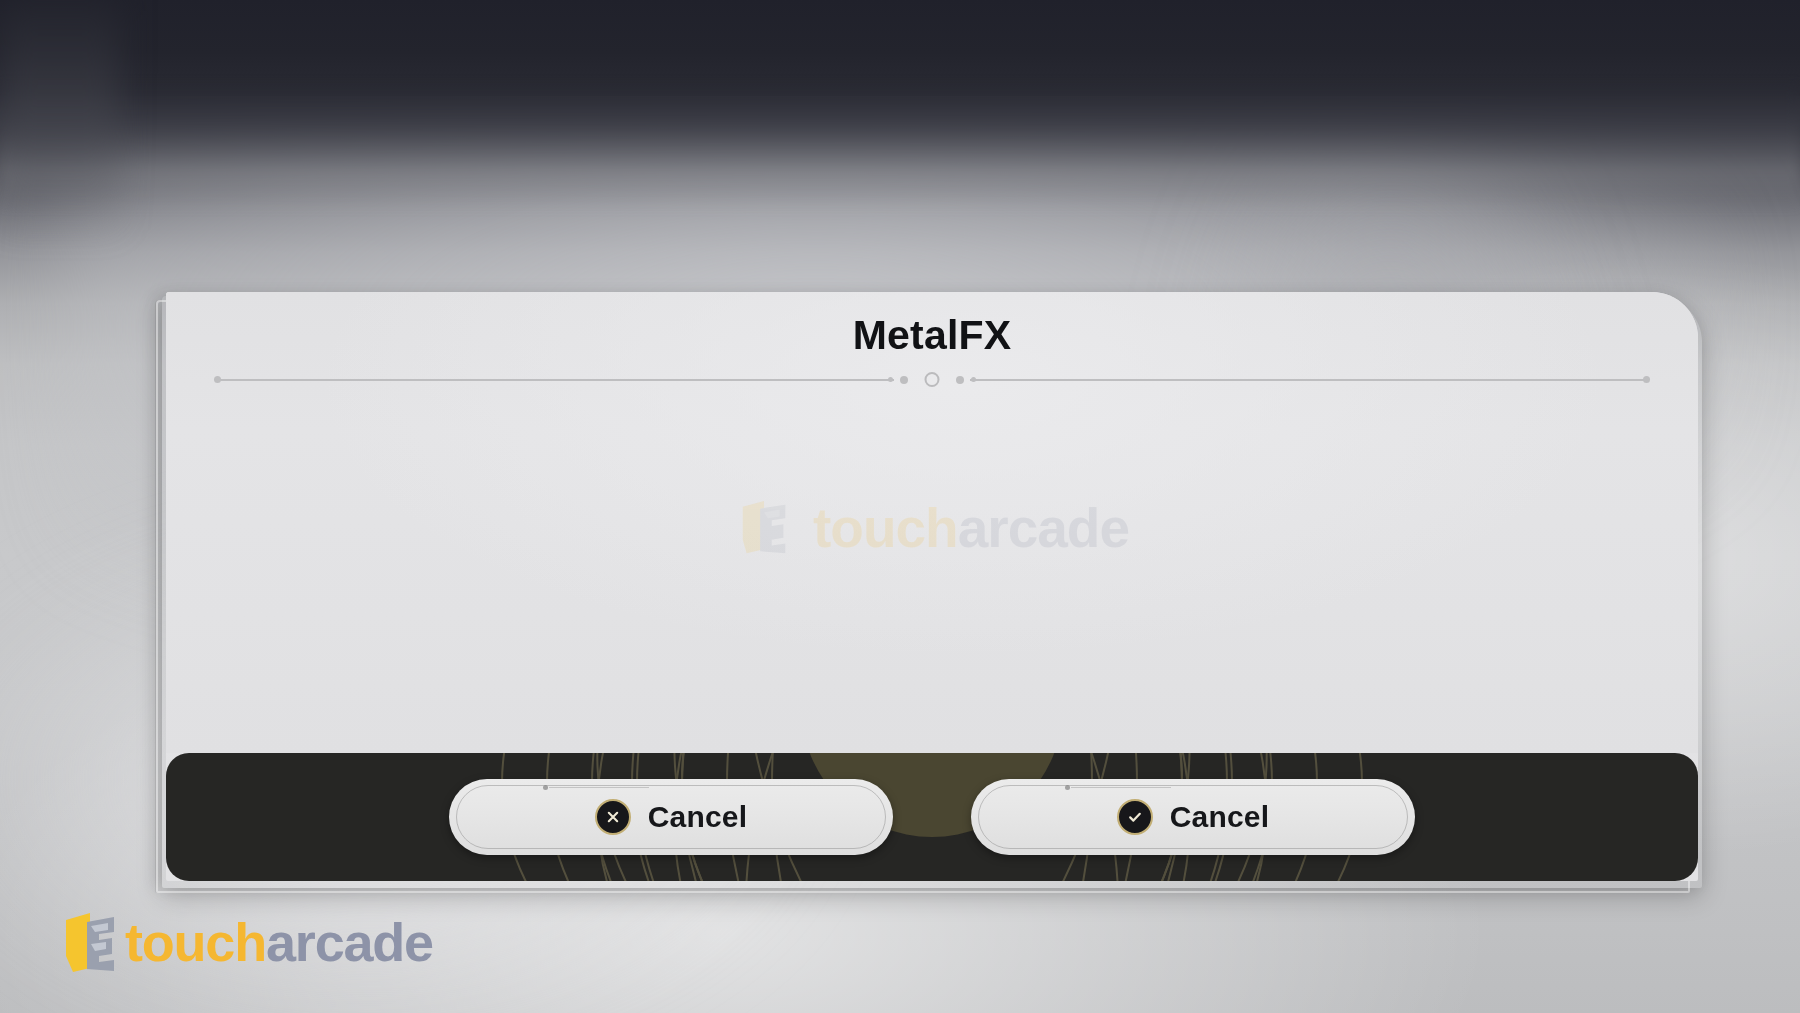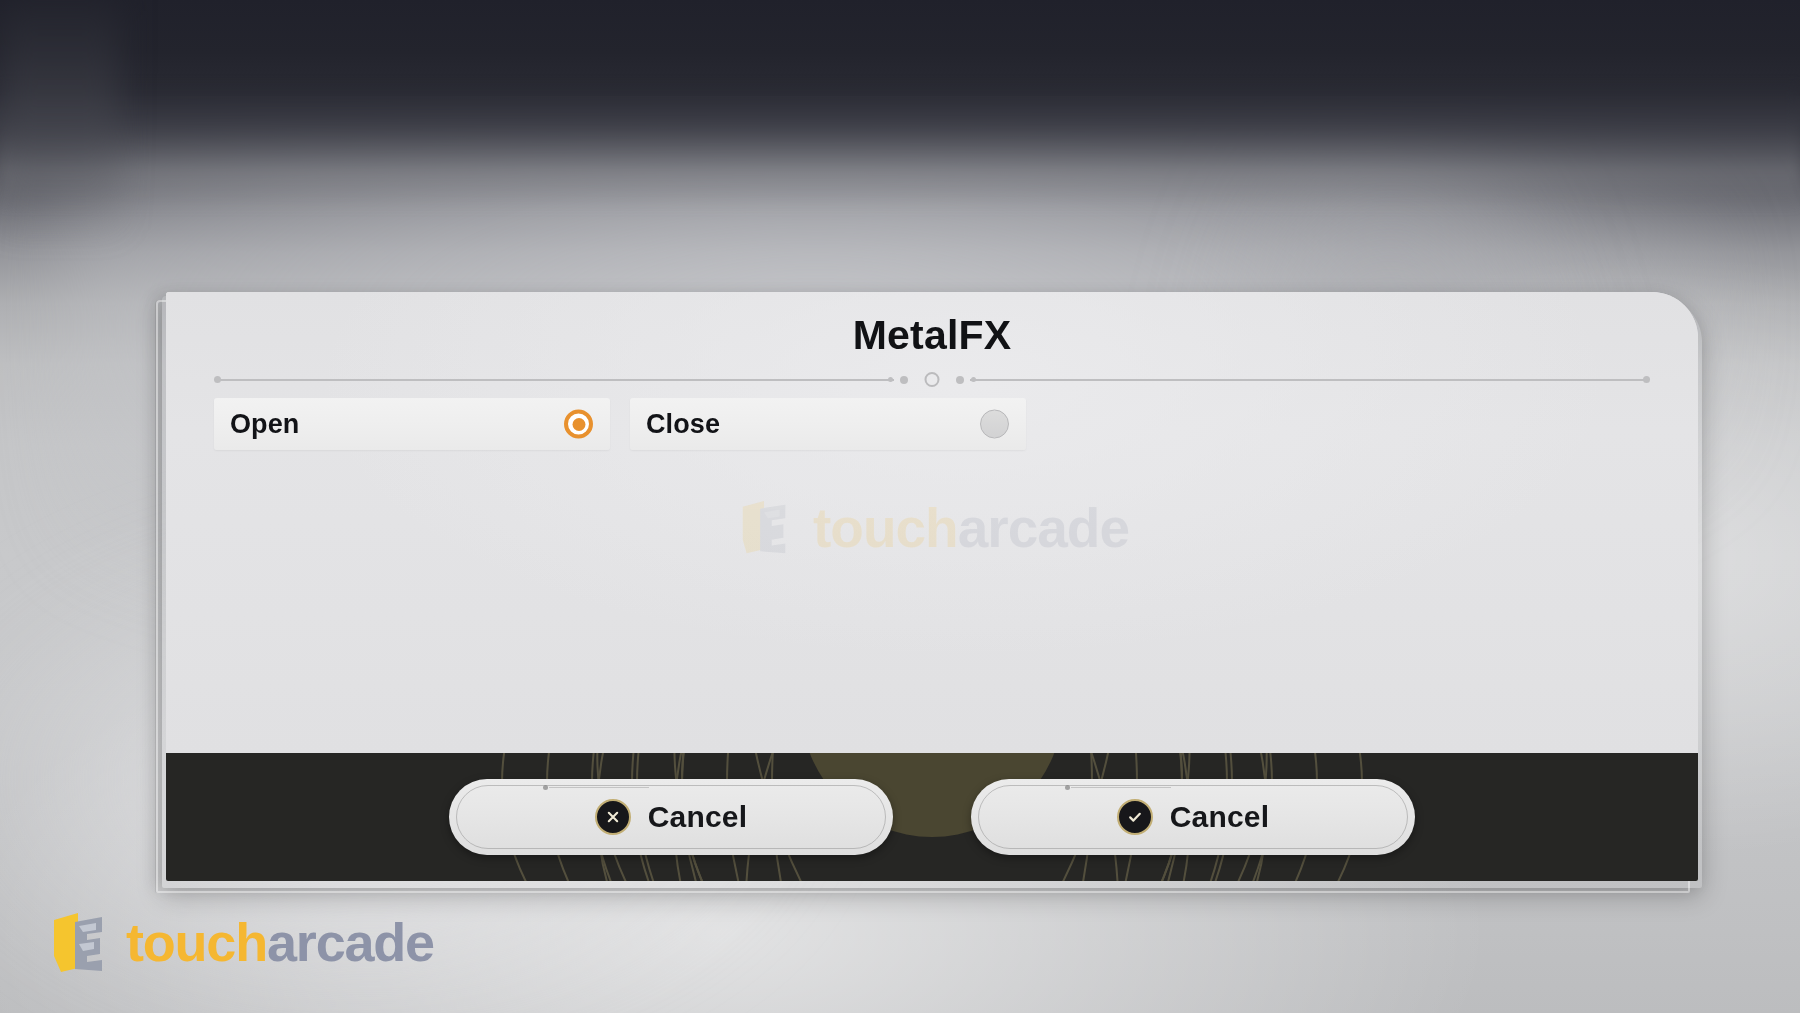--- a/index.html
+++ b/index.html
@@ -272,20 +272,21 @@
     border: 1.5px solid #b8b8ba;
     background: linear-gradient(180deg, #dcdcdc 0%, #d2d2d3 100%);
   }
 
   
   .dialog-footer {
     position: relative;
     height: 128px;
     background: #262624;
     overflow: hidden;
+    border-radius: 23px;
   }
   .footer-olive {
     position: absolute;
     left: 50%;
     top: -178px;
     transform: translateX(-50%);
     width: 262px;
     height: 262px;
     border-radius: 50%;
     background: #4a4631;
@@ -363,25 +364,25 @@
   .btn-label {
     font-size: 30px;
     font-weight: bold;
     color: #16171a;
     letter-spacing: 0.2px;
   }
 
   
   .brand-logo {
     position: absolute;
-    left: 48px;
+    left: 60px;
     top: 908px;
     display: flex;
     align-items: center;
-    gap: 14px;
+    gap: 1px;
     text-align: center;
   }
   .brand-mark { position: relative; width: 64px; height: 68px; }
   .brand-text {
     font-size: 54px;
     font-weight: bold;
     letter-spacing: -1.2px;
     font-family: "Liberation Sans", sans-serif;
     line-height: 1;
   }
@@ -428,33 +429,20 @@
           <div class="wm-mark">
             <svg width="62" height="62" viewBox="0 0 64 64" aria-hidden="true">
               <path d="M8 10 L30 4 L30 54 L12 58 L8 44 Z" fill="#f0c24a"></path>
               <path d="M26 12 L52 8 L52 22 L38 24 L38 30 L50 28 L50 42 L38 44 L38 50 L52 48 L52 58 L26 56 Z" fill="#9aa0ae"></path>
               <path d="M30 16 L46 13 L46 20 L34 22 Z" fill="#b9bec9"></path>
             </svg>
           </div>
           <div class="wm-text"><span class="wm-touch">touch</span><span class="wm-arcade">arcade</span></div>
         </div>
 
-        <div class="options-row">
-
-          <div class="option">
-            <span class="opt-label">Open</span>
-            <span class="radio selected"></span>
-          </div>
-
-          <div class="option">
-            <span class="opt-label">Close</span>
-            <span class="radio unselected"></span>
-          </div>
-
-        </div>
       </div>
 
       <div class="dialog-footer">
 
         <div class="footer-olive"></div>
 
         <svg class="footer-arcs" viewBox="0 0 900 640">
           <g fill="none" stroke="#c8b97e" stroke-width="2">
             <ellipse cx="450" cy="300" rx="160" ry="300"></ellipse>
             <ellipse cx="450" cy="300" rx="205" ry="300"></ellipse>

